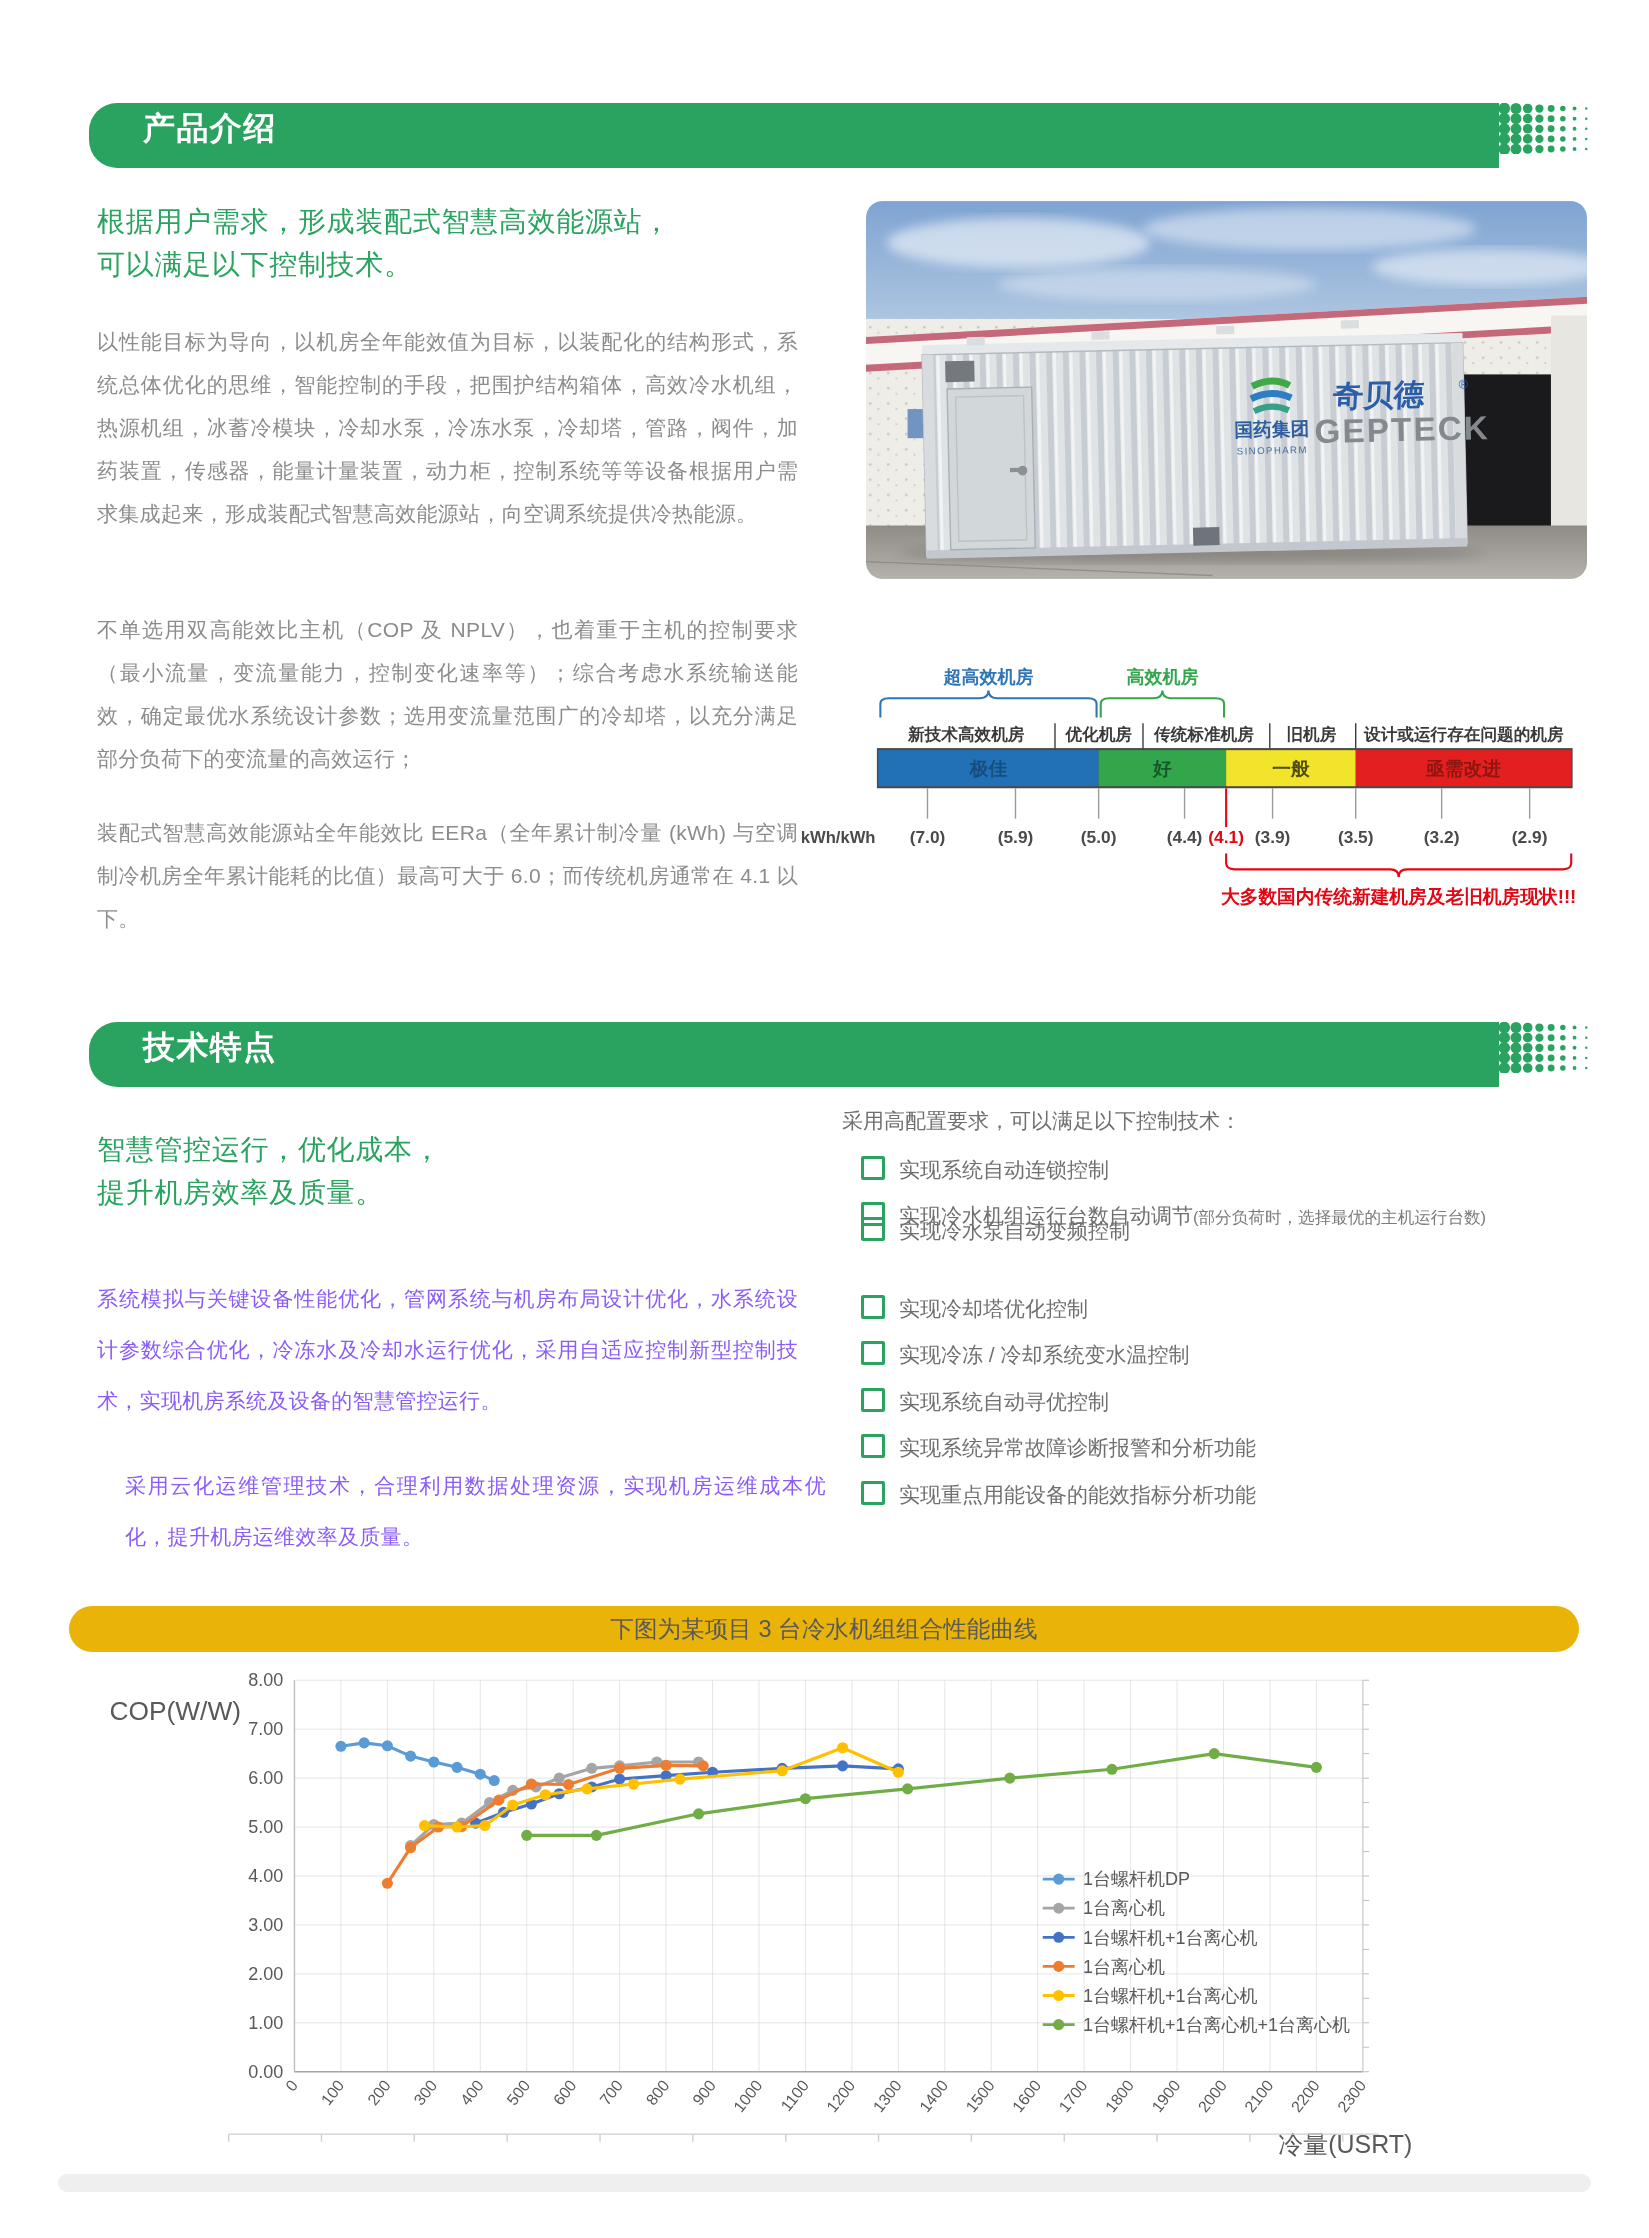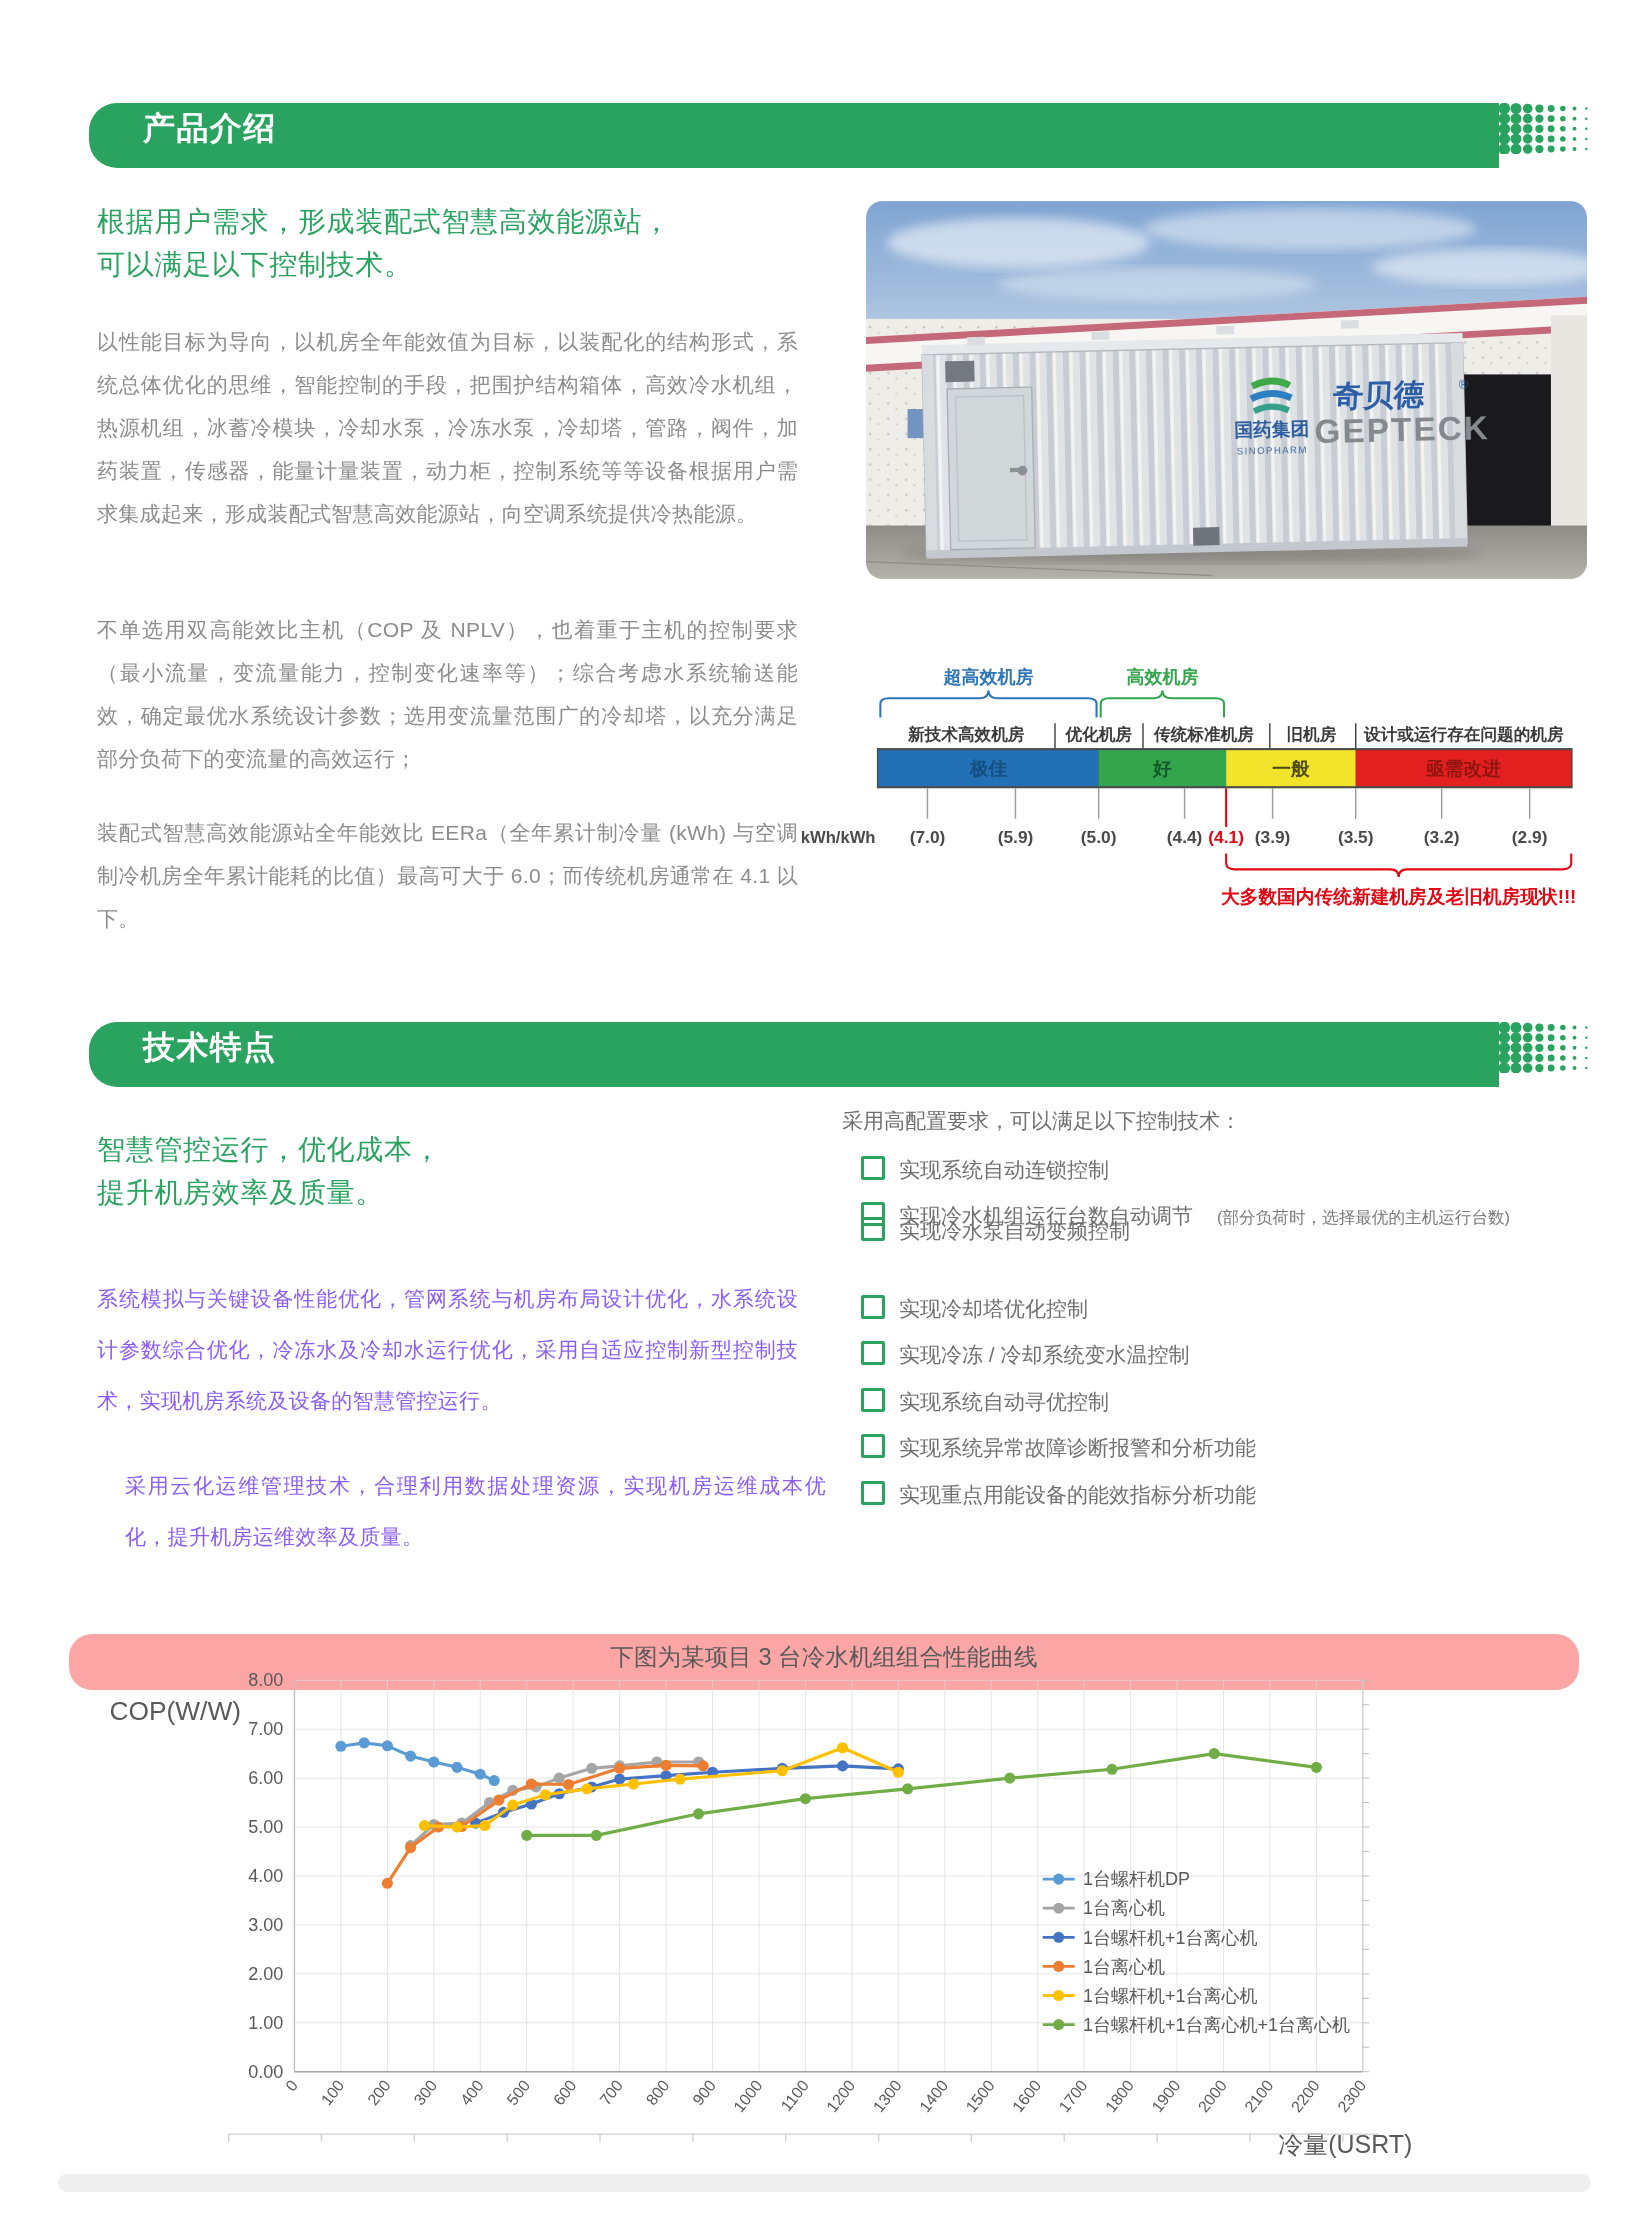--- a/index.html
+++ b/index.html
@@ -16,24 +16,24 @@
   
   .para{color:#8C8C8C;font-size:21px;line-height:43px;text-align:justify;letter-spacing:0.3px;}
   .para2{color:#8b5cf6;font-size:21px;line-height:51px;text-align:justify;letter-spacing:0.3px;font-family:Liberation Serif, serif;}
   
   .photo{left:866px;top:201px;width:721px;height:378px;border-radius:16.6px;overflow:hidden;}
   
   .list-title{color:#6F6F6F;font-size:21px;}
   .chk-item{position:absolute;left:842px;height:28px;color:#6F6F6F;font-size:21px;white-space:nowrap;padding-left:19px;}
   .chk-box{display:inline-block;width:18px;height:18px;border:3.5px solid #2BA360;border-radius:2.1px;
            margin-right:14px;vertical-align:-2.8px;}
-  .chk-note{font-size:16.6px;color:#7A7A7A;margin-left:24px;}
-  
-  .chart-titlebar{left:69px;top:1606px;width:1510px;height:56px;background:#fca5a5;border-radius:23px;
-                  color:#595959;font-size:23.6px;text-align:center;line-height:46px;margin-top:28px;}
+  .chk-note{font-size:16.6px;color:#7A7A7A;}
+  
+  .chart-titlebar{left:69px;top:1606px;width:1510px;height:46px;background:#eab308;border-radius:23px;
+                  color:#595959;font-size:23.6px;text-align:center;line-height:46px;}
   .footer-band{left:58px;top:2174px;width:1533px;height:18px;background:#EFEFEF;border-radius:9px;}
 </style>
 </head>
 <body>
 
 <div class="abs sec-bar" style="top:103px;">
   <span>产品介绍</span>
 </div>
 <svg class="abs dots-svg" style="left:1497px;top:103px;" viewBox="0 0 160 74" width="111" height="51">
     <circle cx="10" cy="8" r="8.5" fill="#2BA360"></circle>

